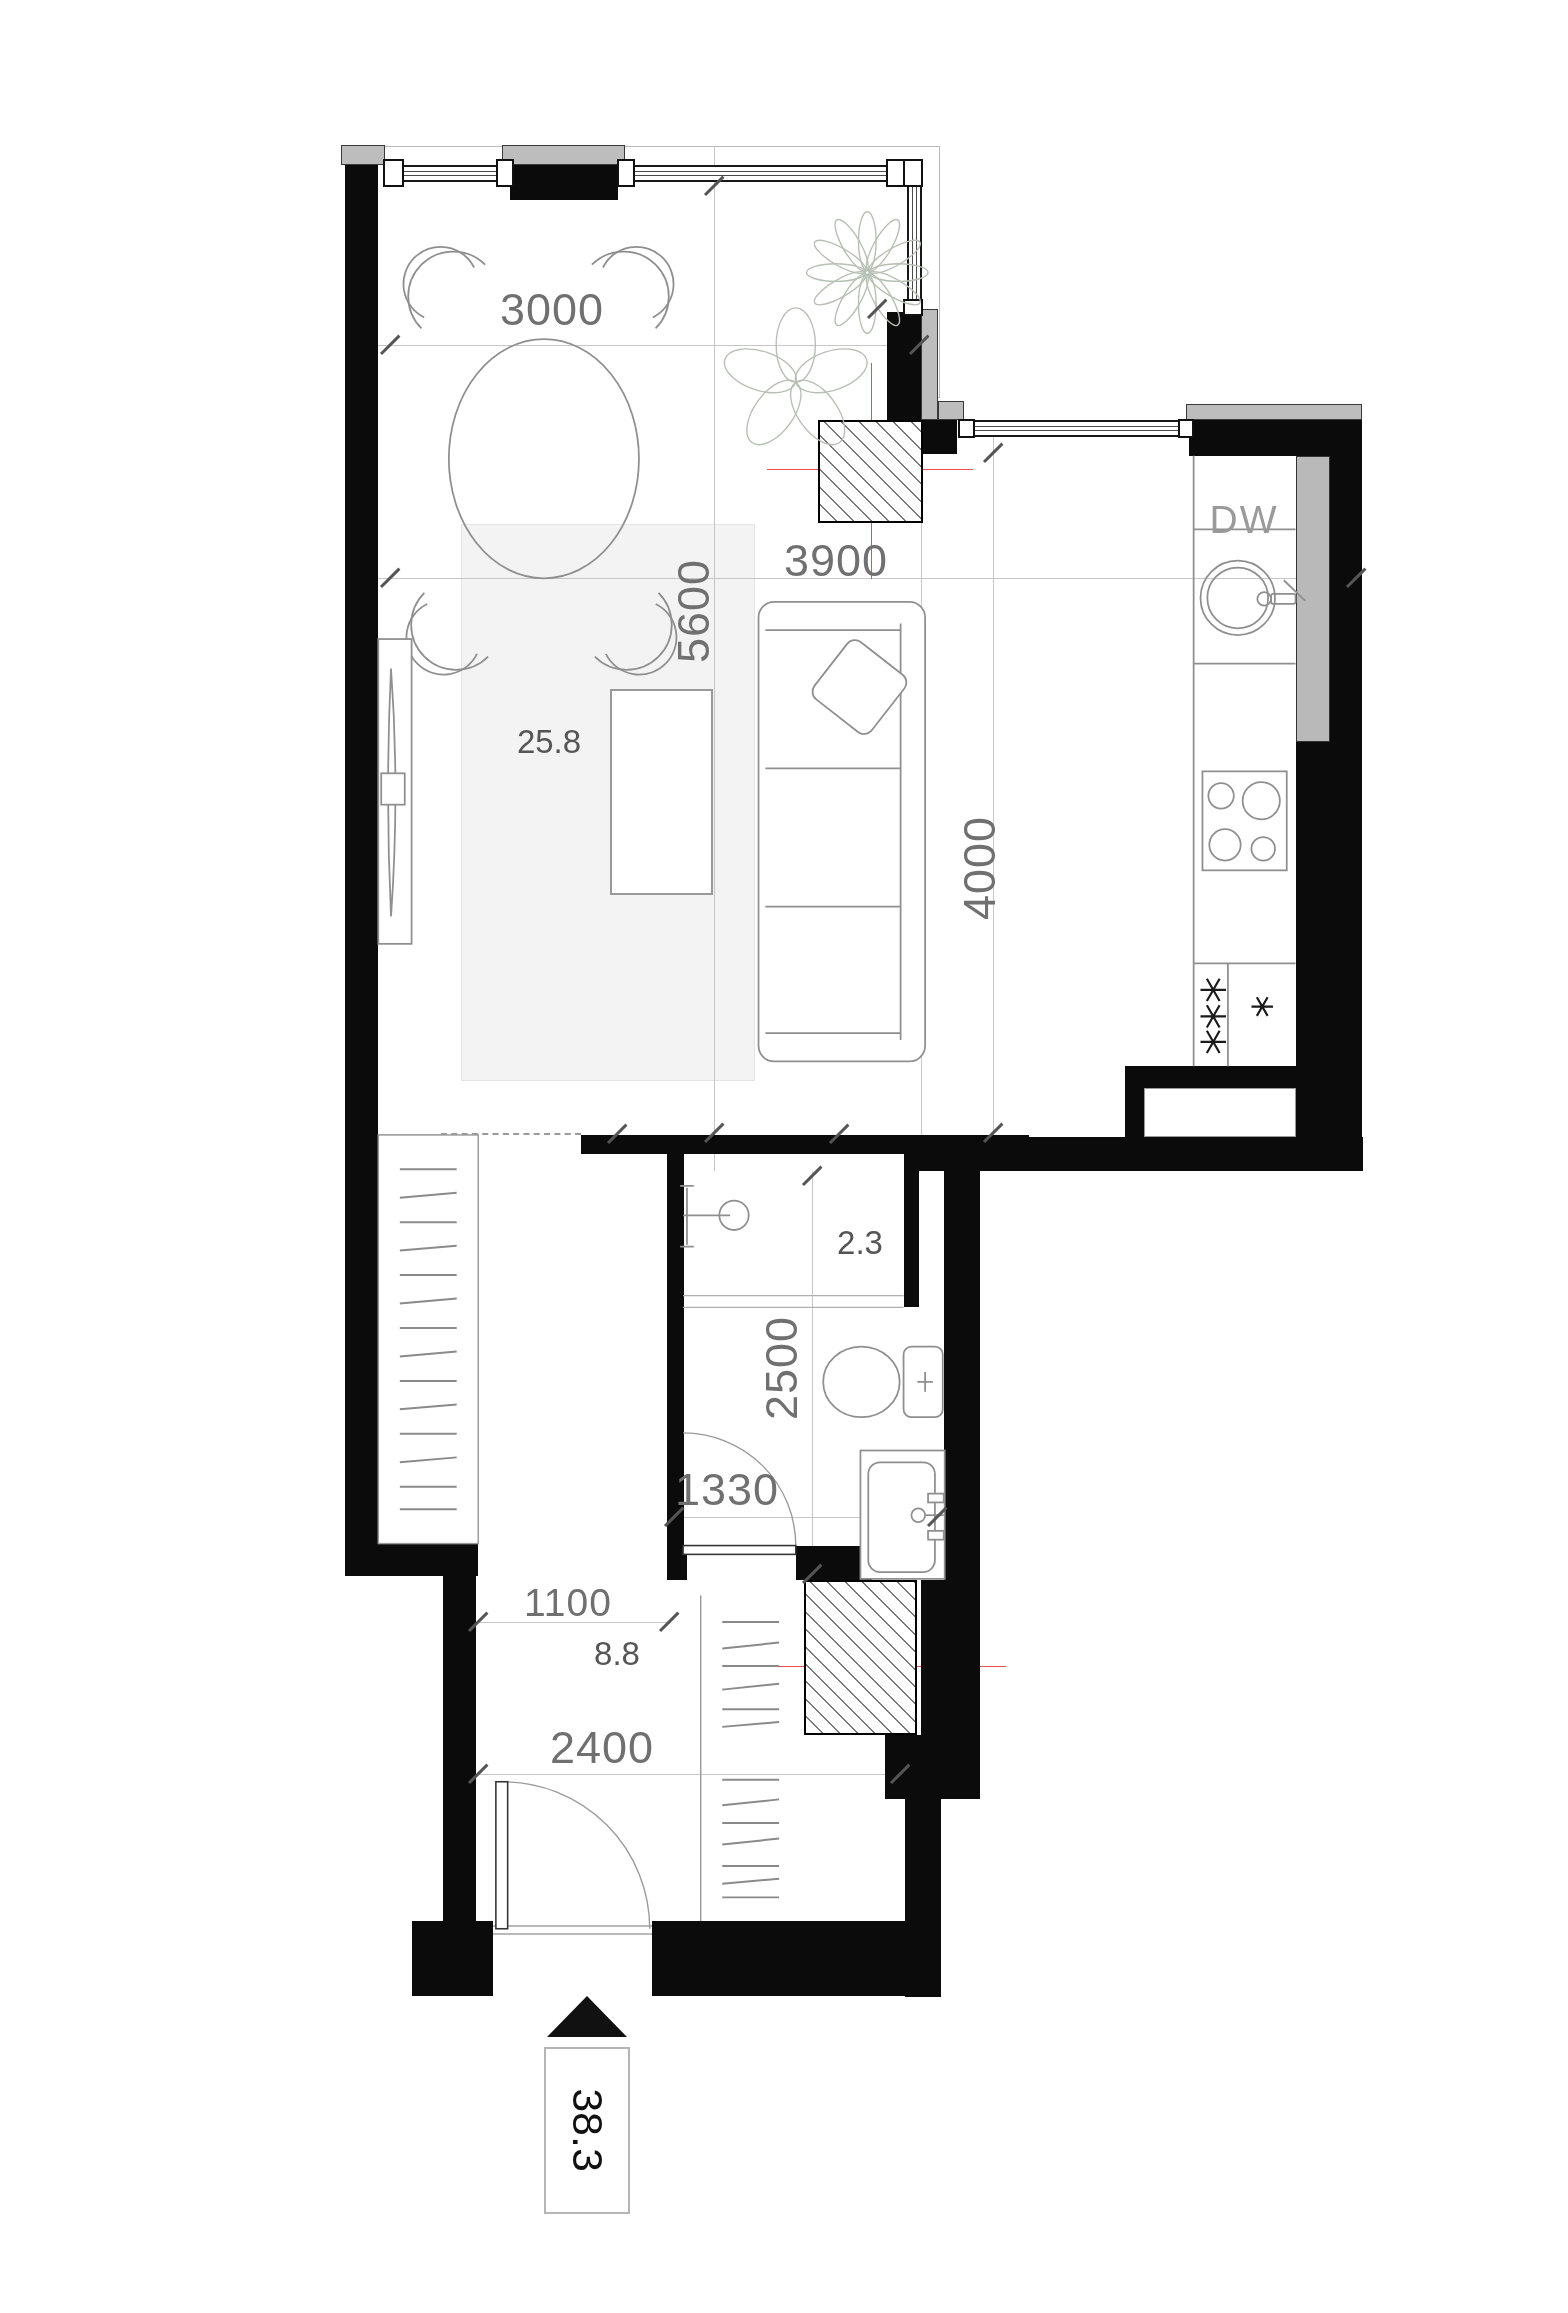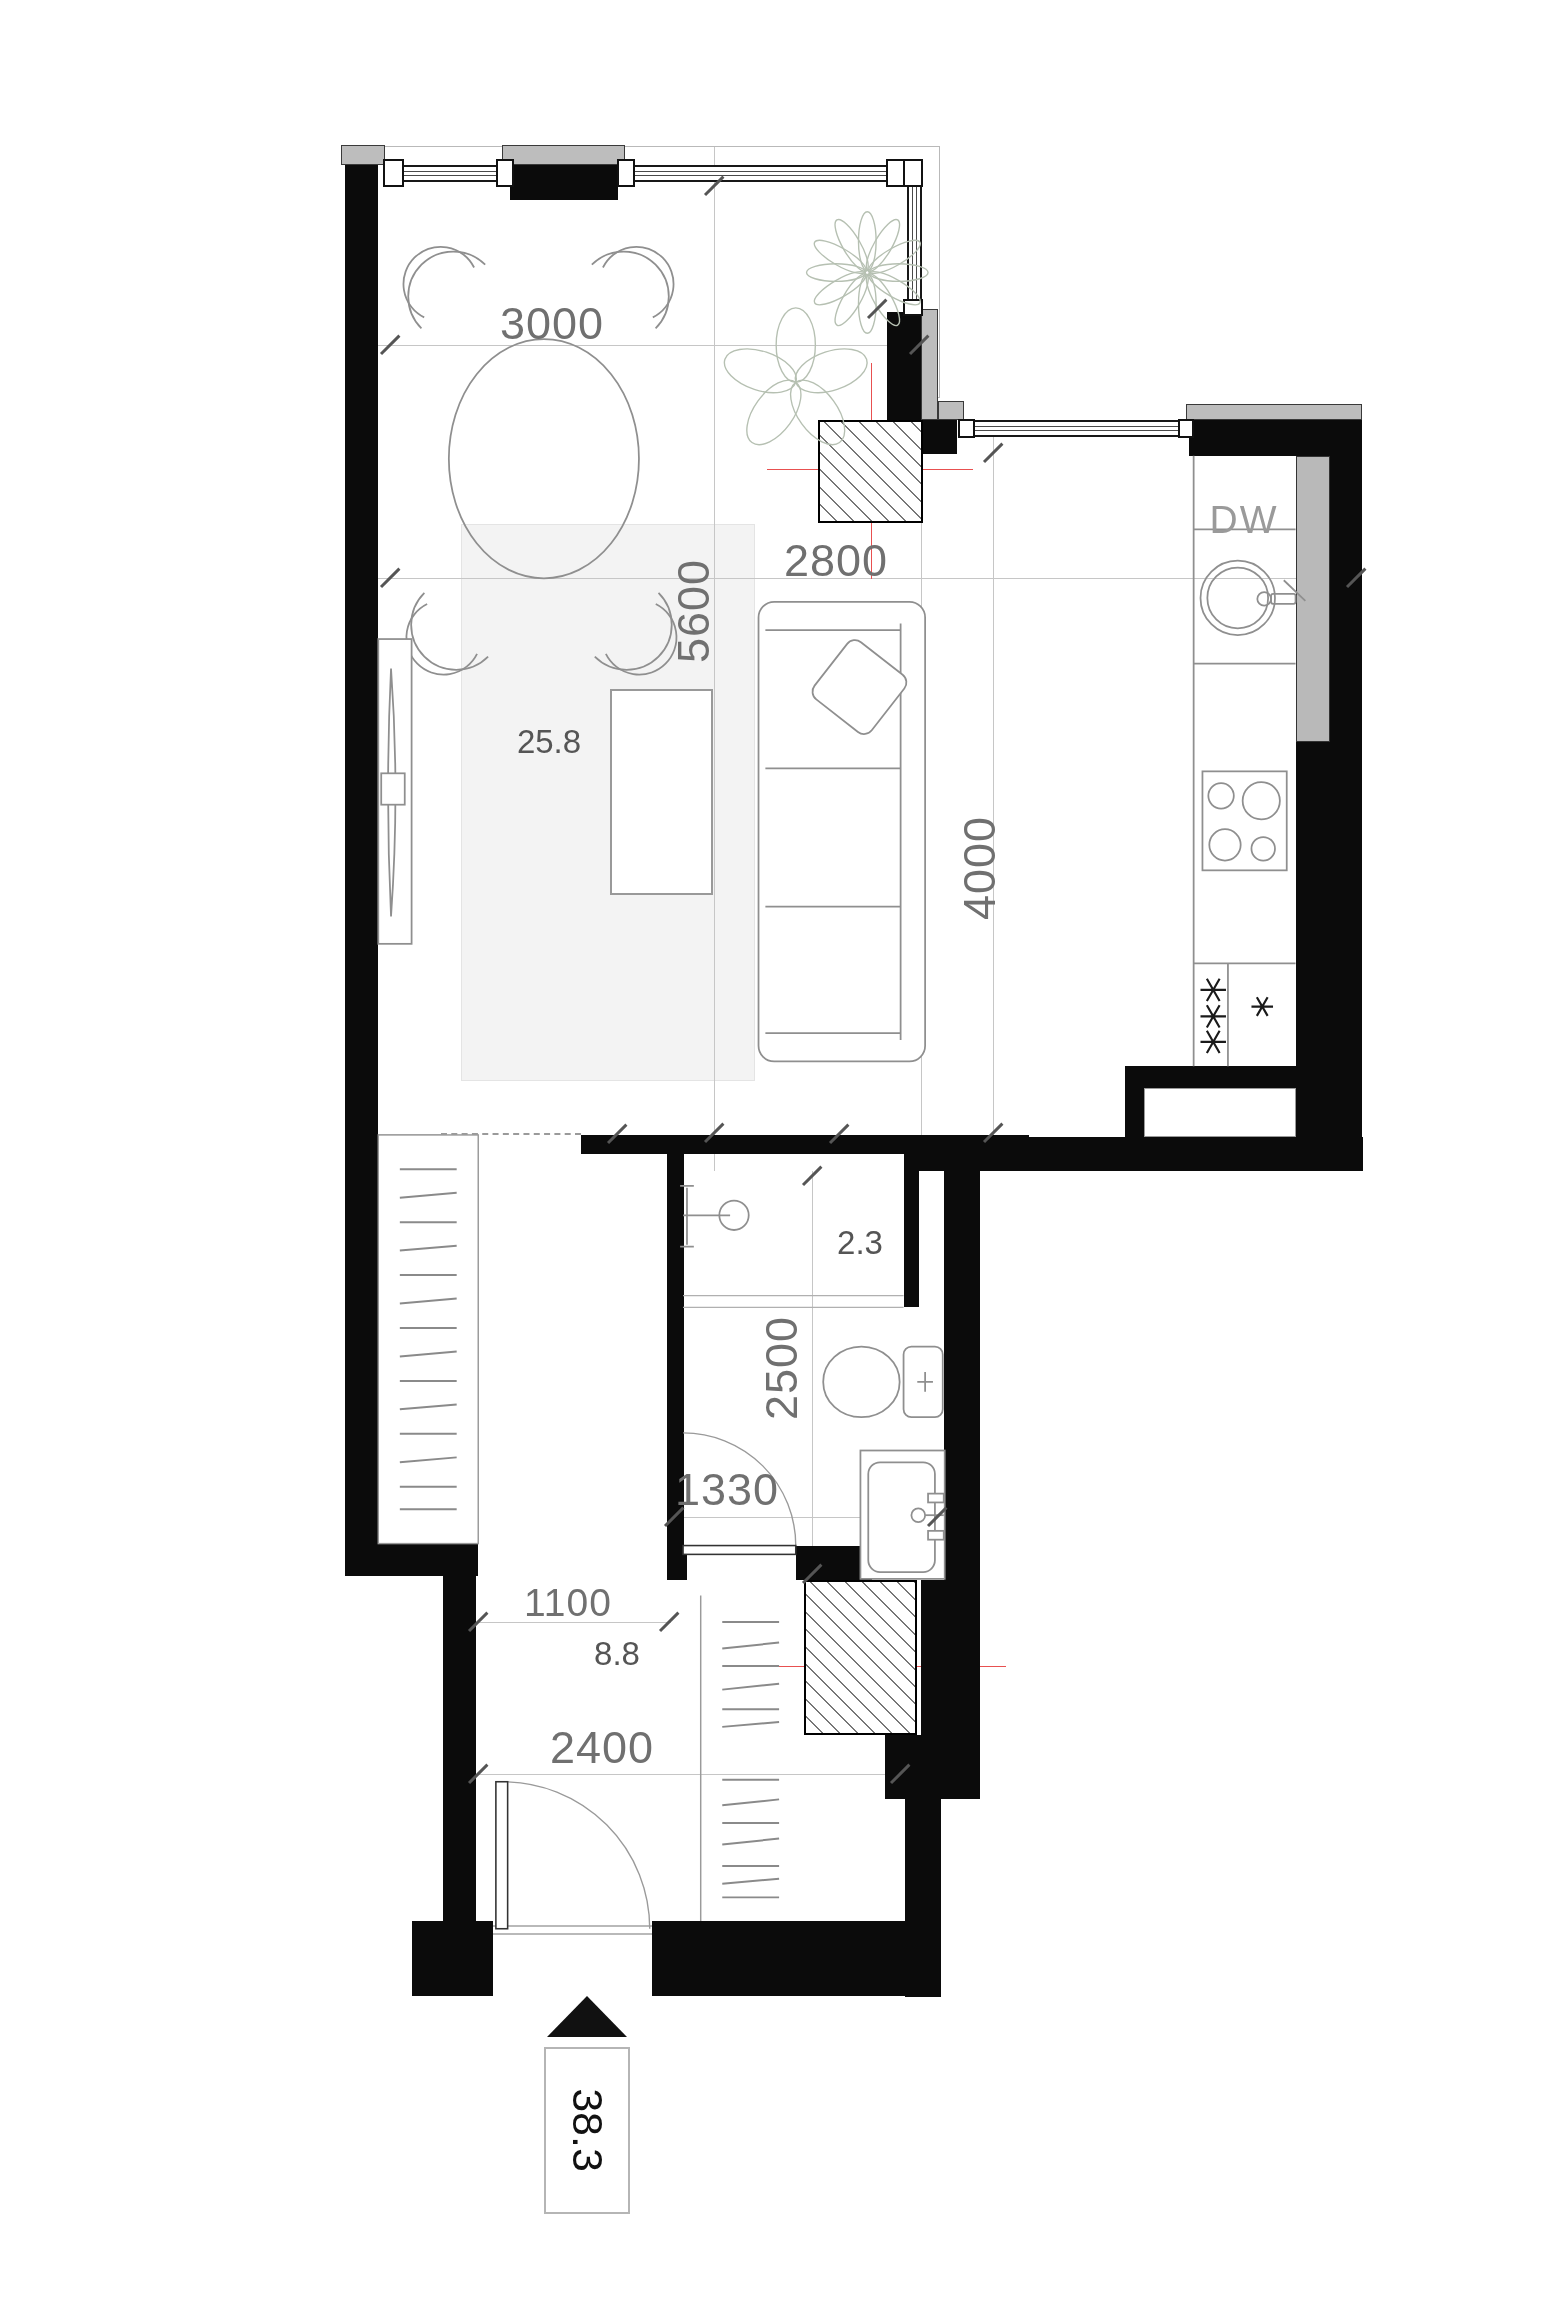--- a/index.html
+++ b/index.html
@@ -252,22 +252,22 @@
   <div class="tick" style="left:812px;top:1176px"></div>
   <div class="tick" style="left:812px;top:1574px"></div>
   <div class="tick" style="left:478px;top:1622px"></div>
   <div class="tick" style="left:669px;top:1622px"></div>
   <div class="tick" style="left:478px;top:1774px"></div>
   <div class="tick" style="left:900px;top:1774px"></div>
   <div class="tick" style="left:617px;top:1134px"></div>
   <div class="tick" style="left:839px;top:1134px"></div>
   <div class="tick" style="left:877px;top:309px"></div>
 
-  <div class="dim" style="left:552px;top:324px">3000</div>
-  <div class="dim" style="left:836px;top:561px">2800</div>
+  <div class="dim" style="left:552px;top:310px">3000</div>
+  <div class="dim" style="left:836px;top:561px">3900</div>
   <div class="dim rotccw" style="left:694px;top:611px">5600</div>
   <div class="dim rotccw" style="left:980px;top:868px">4000</div>
   <div class="dim rotccw" style="left:782px;top:1368px">2500</div>
   <div class="dim" style="left:727px;top:1490px">1330</div>
   <div class="dim" style="left:568px;top:1603px;font-size:39px">1100</div>
   <div class="dim" style="left:602px;top:1748px">2400</div>
   <div class="area" style="left:549px;top:742px">25.8</div>
   <div class="area" style="left:860px;top:1243px">2.3</div>
   <div class="area" style="left:617px;top:1654px">8.8</div>
   <div class="dwlbl" style="left:1244px;top:520px">DW</div>

